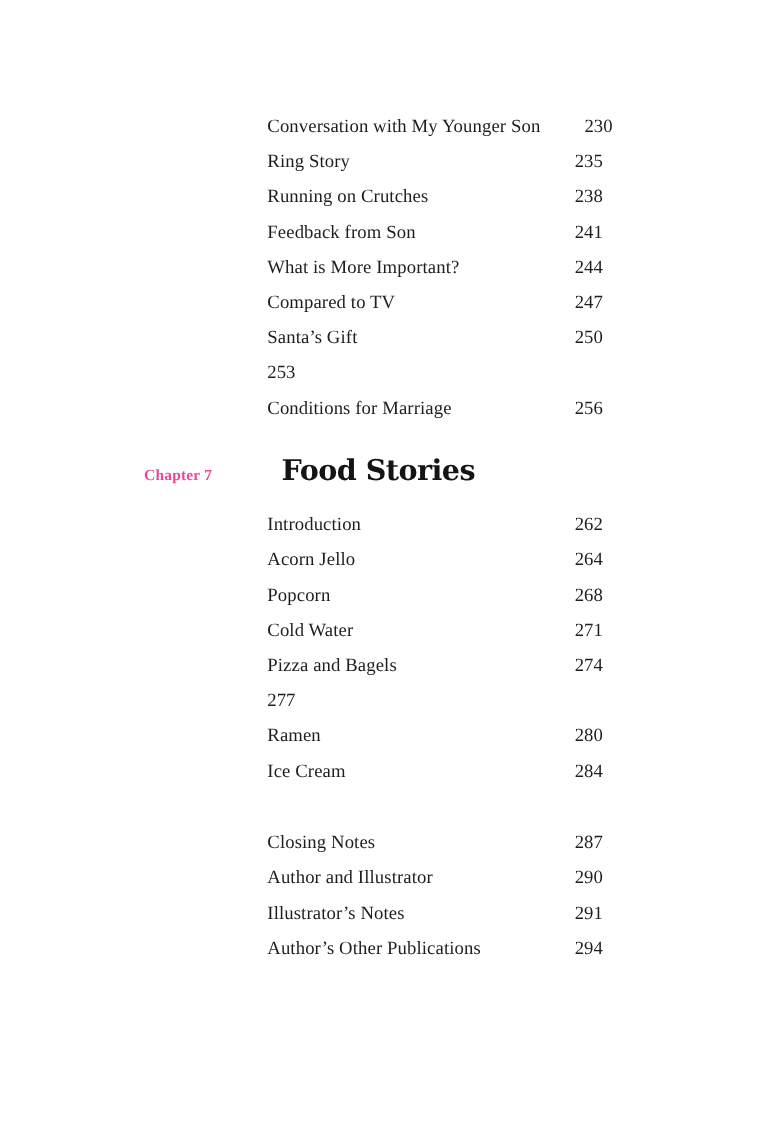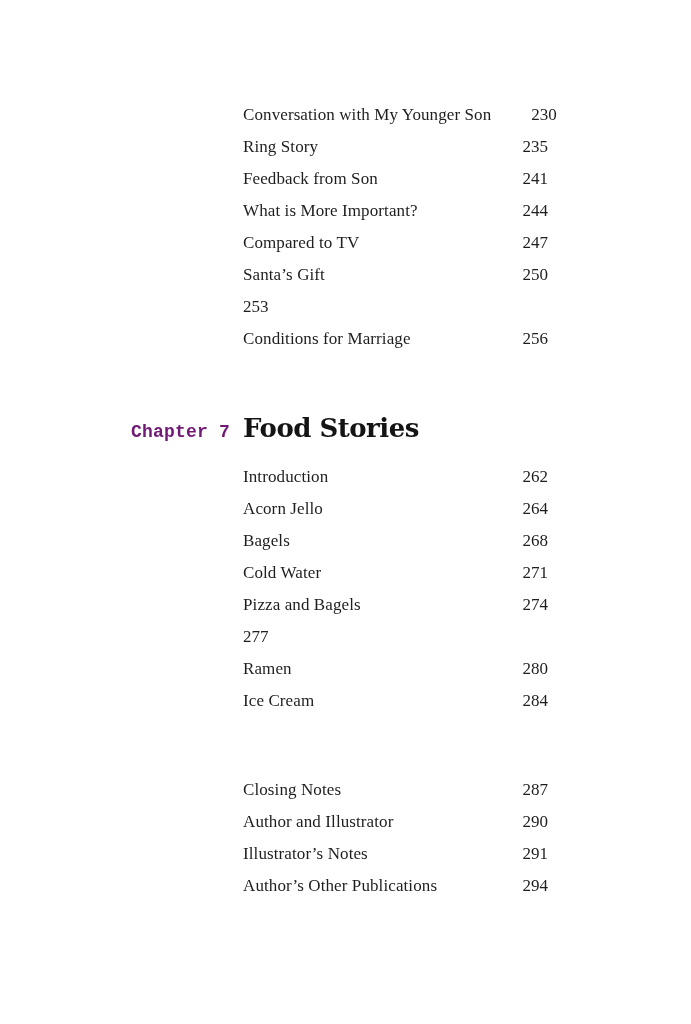--- a/index.html
+++ b/index.html
@@ -16,21 +16,21 @@
     font-family: "Liberation Serif", serif;
     color: #1e1e1e;
   }
   .toc-block {
     position: absolute;
     left: 243px;
     width: 305px;
   }
   .toc-block-1 { top: 99px; }
   .toc-block-2 { top: 461px; }
-  .toc-block-3 { top: 750px; margin-top: 24px; }
+  .toc-block-3 { top: 750px; }
   .toc-row {
     height: 32px;
     display: flex;
     justify-content: space-between;
     align-items: center;
     font-size: 17px;
     line-height: 32px;
     white-space: nowrap;
     gap: 40px;
   }
@@ -44,47 +44,52 @@
     position: absolute;
     left: 131px;
     top: 413px;
     display: flex;
     align-items: baseline;
     white-space: nowrap;
   }
   .chapter-label {
     display: inline-block;
     width: 112px;
-    font-family: Liberation Mono, monospace;
+    font-family: Liberation Serif, serif;
     font-weight: bold;
-    font-size: 18px;
-    color: #701a75;
+    font-size: 14px;
+    color: #ec4899;
     letter-spacing: 0.2px;
   }
   .chapter-title {
     font-family: "DejaVu Serif", serif;
     font-weight: bold;
     font-size: 26px;
     color: #141414;
     letter-spacing: -0.5px;
+    margin-left: 13px;
   }
 </style>
 </head>
 <body>
 
 <div class="page">
 
   <div class="toc-block toc-block-1">
     <div class="toc-row">
       <span class="entry-title">Conversation with My Younger Son</span>
       <span class="entry-page">230</span>
     </div>
     <div class="toc-row">
       <span class="entry-title">Ring Story</span>
       <span class="entry-page">235</span>
+    </div>
+    <div class="toc-row">
+      <span class="entry-title">Running on Crutches</span>
+      <span class="entry-page">238</span>
     </div>
     <div class="toc-row">
       <span class="entry-title">Feedback from Son</span>
       <span class="entry-page">241</span>
     </div>
     <div class="toc-row">
       <span class="entry-title">What is More Important?</span>
       <span class="entry-page">244</span>
     </div>
     <div class="toc-row">
@@ -112,21 +117,21 @@
   <div class="toc-block toc-block-2">
     <div class="toc-row">
       <span class="entry-title">Introduction</span>
       <span class="entry-page">262</span>
     </div>
     <div class="toc-row">
       <span class="entry-title">Acorn Jello</span>
       <span class="entry-page">264</span>
     </div>
     <div class="toc-row">
-      <span class="entry-title">Bagels</span>
+      <span class="entry-title">Popcorn</span>
       <span class="entry-page">268</span>
     </div>
     <div class="toc-row">
       <span class="entry-title">Cold Water</span>
       <span class="entry-page">271</span>
     </div>
     <div class="toc-row">
       <span class="entry-title">Pizza and Bagels</span>
       <span class="entry-page">274</span>
     </div>

